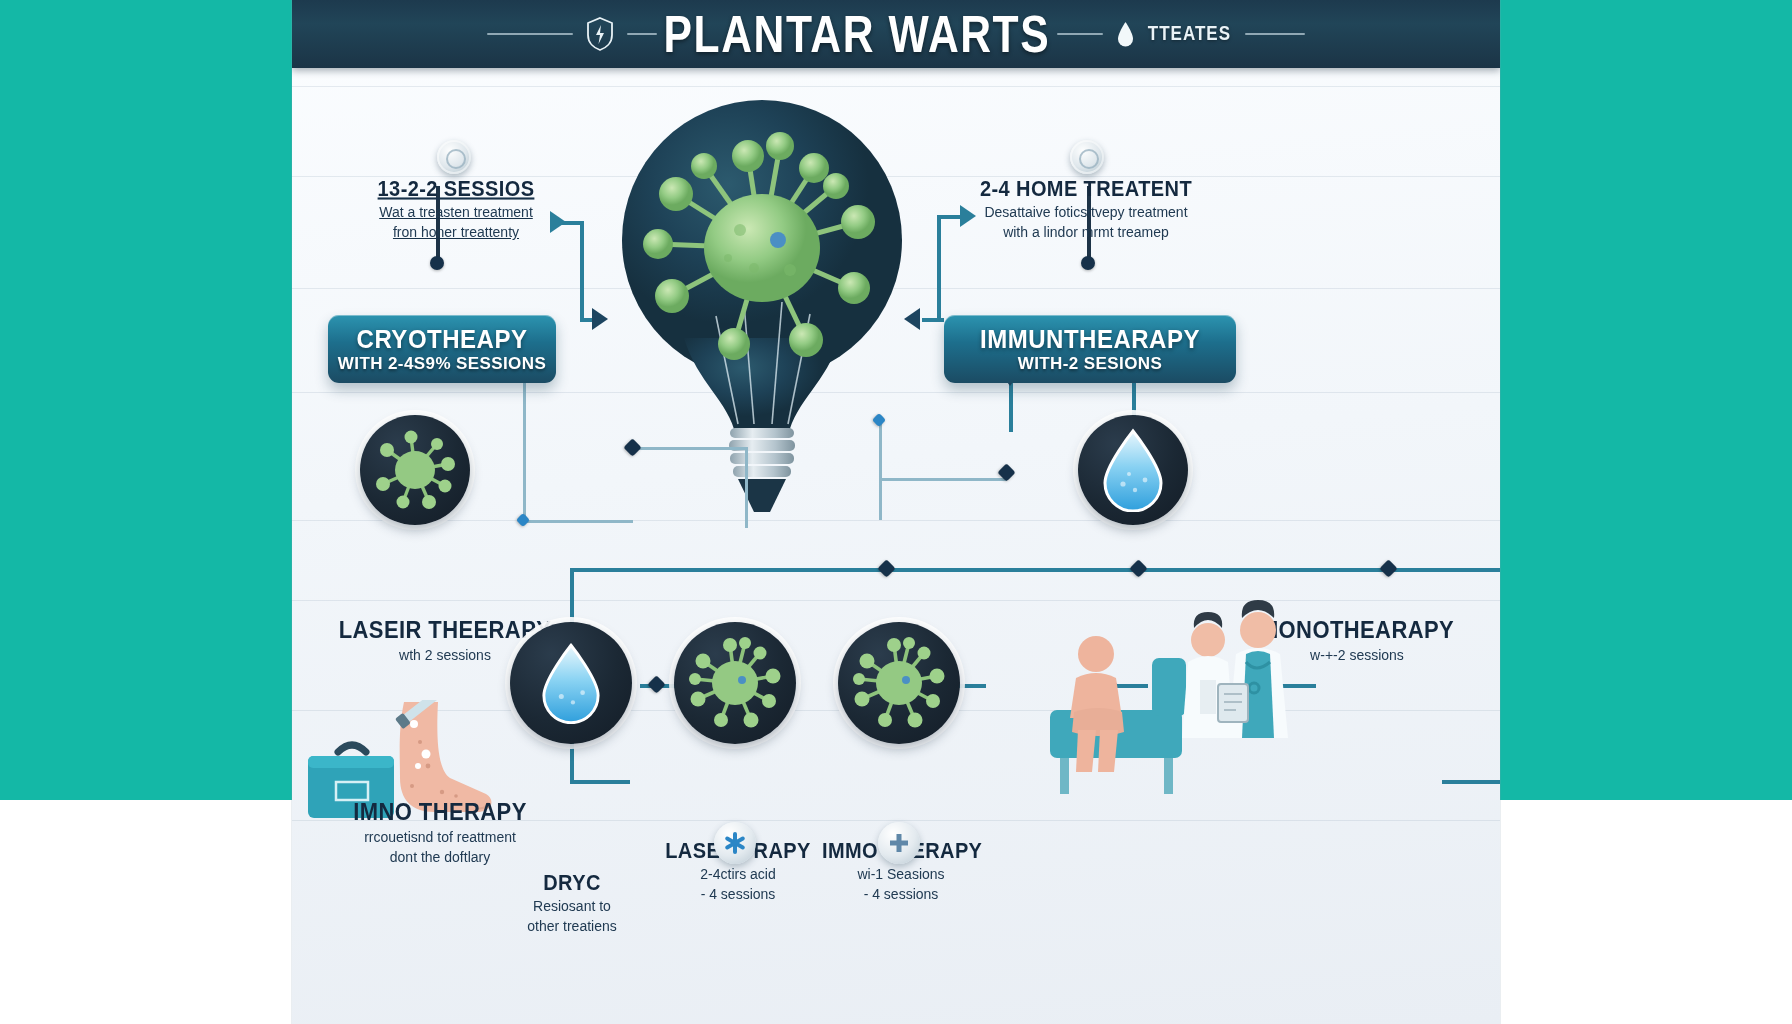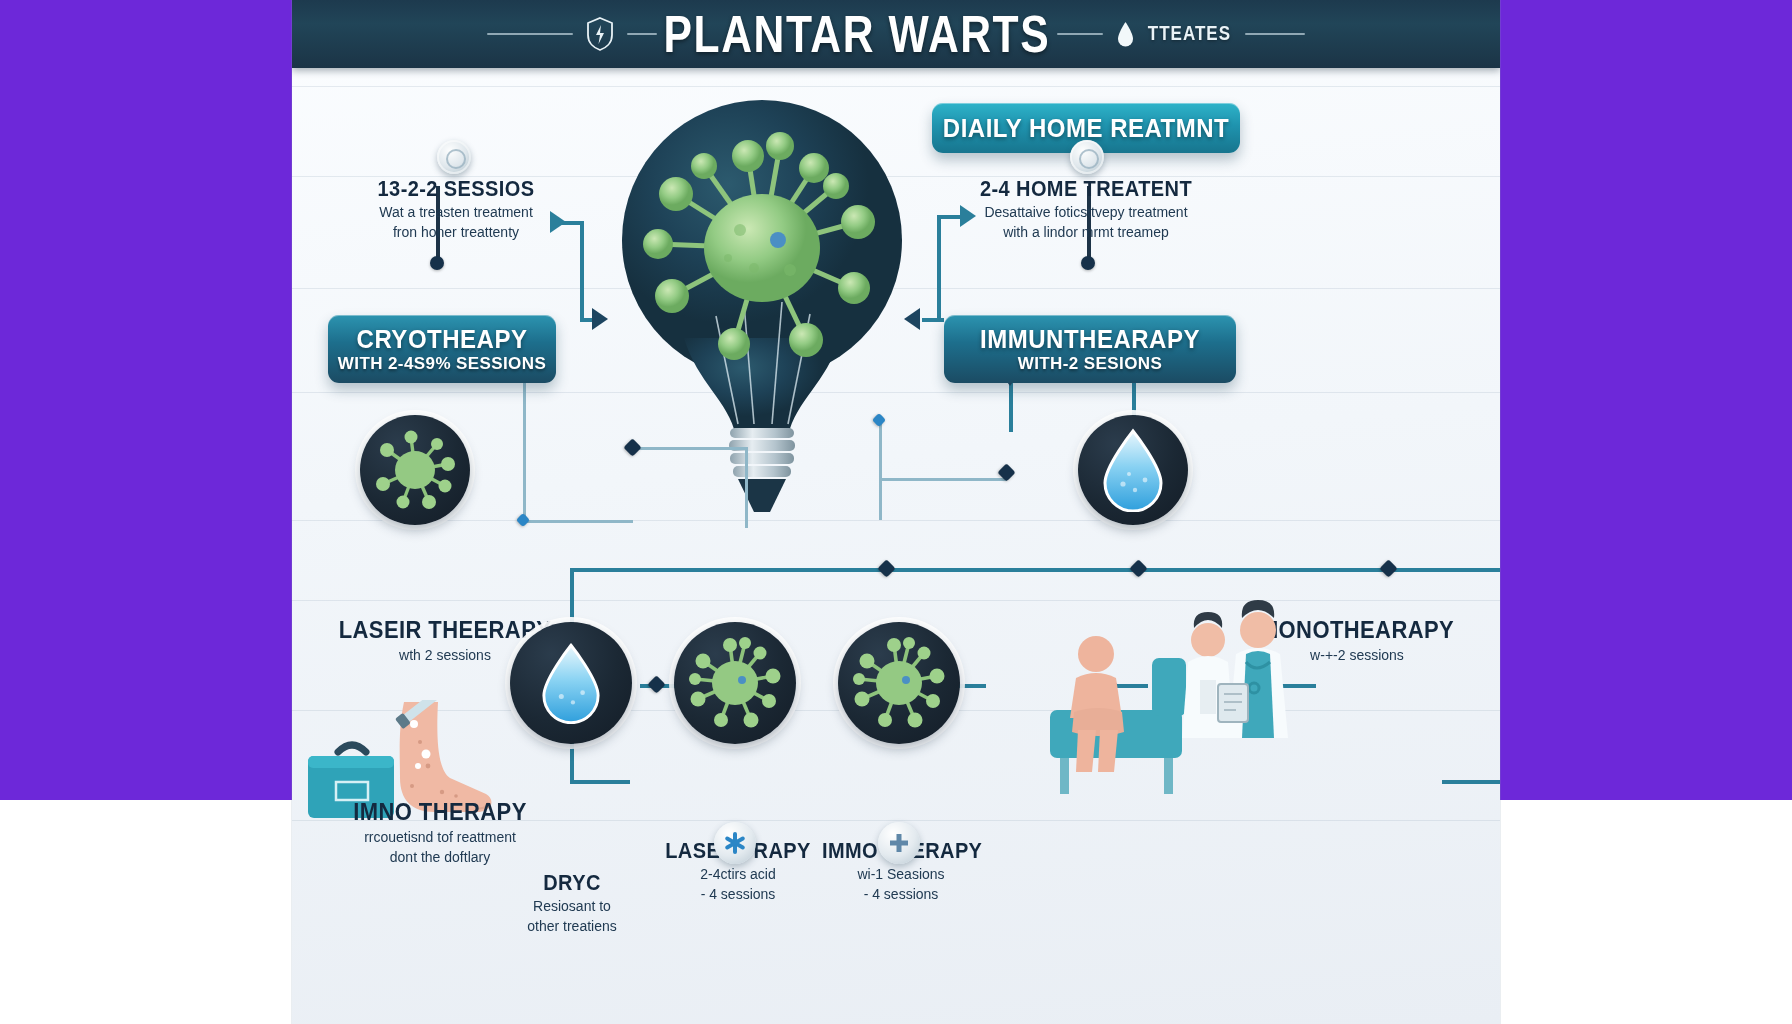--- a/index.html
+++ b/index.html
@@ -5,21 +5,21 @@
   * { box-sizing: border-box; margin: 0; padding: 0; }
   html, body {
     width: 1792px; height: 1024px;
     background: #ffffff;
     font-family: "Liberation Sans", sans-serif;
     overflow: hidden;
   }
   #canvas {
     position: relative;
     width: 1792px; height: 800px;
-    background: #6d28d9;
+    background: #14b8a6;
   }
   
   #poster {
     position: absolute;
     left: 292px; top: 0; width: 1208px; height: 1024px;
     background: linear-gradient(175deg,#fbfdff 0%,#f2f6fa 45%,#e9eef4 100%);
     overflow: hidden;
     box-shadow: 0 0 0 1px rgba(140,160,175,.18);
   }
   
@@ -303,21 +303,21 @@
     <div class="ln h" style="left:348px; top:684px; width:40px;"></div>
     <div class="dot" style="left:358px; top:678px;"></div>
     <div class="ln h" style="left:640px; top:684px; width:54px;"></div>
     <div class="dot" style="left:650px; top:678px;"></div>
     <div class="ln h" style="left:800px; top:684px; width:56px;"></div>
     <div class="dot" style="left:810px; top:678px;"></div>
     <div class="ln h" style="left:968px; top:684px; width:56px;"></div>
 
     <div class="knob" style="left:145px; top:140px;"></div>
 
-    <div class="cap" style="left:14px; top:178px; width:300px;">
+    <div class="cap" style="left:14px; top:178px; width:300px;text-decoration:underline;">
       <div class="h">13-2-2 SESSIOS</div>
       <div class="b">Wat a treasten treatment</div>
       <div class="b">fron honer treattenty</div>
     </div>
 
     <div class="pill dark" style="left:36px; top:285px; width:228px; height:68px;">
       <div class="l1">CRYOTHEAPY</div>
       <div class="l2">WITH 2-4S9% SESSIONS</div>
     </div>
 
@@ -347,23 +347,20 @@
           <ellipse cx="0" cy="0" rx="20" ry="19" fill="#94c983"></ellipse>
         </g>
       </svg>
     </div>
 
     <div class="cap big" style="left:8px; top:618px; width:290px;">
       <div class="h">LASEIR THEERAPY</div>
       <div class="b">wth 2 sessions</div>
     </div>
 
-    <div class="pill" style="left:640px; top:103px; width:308px; height:50px;">
-      <div class="l1">DIAILY HOME REATMNT</div>
-    </div>
     <div class="knob" style="left:778px; top:140px;"></div>
 
     <div class="cap" style="left:640px; top:178px; width:308px;">
       <div class="h">2-4 HOME TREATENT</div>
       <div class="b">Desattaive foticsttvepy treatment</div>
       <div class="b">with a lindor mrmt treamep</div>
     </div>
 
     <div class="pill dark" style="left:652px; top:285px; width:292px; height:68px;">
       <div class="l1">IMMUNTHEARAPY</div>

